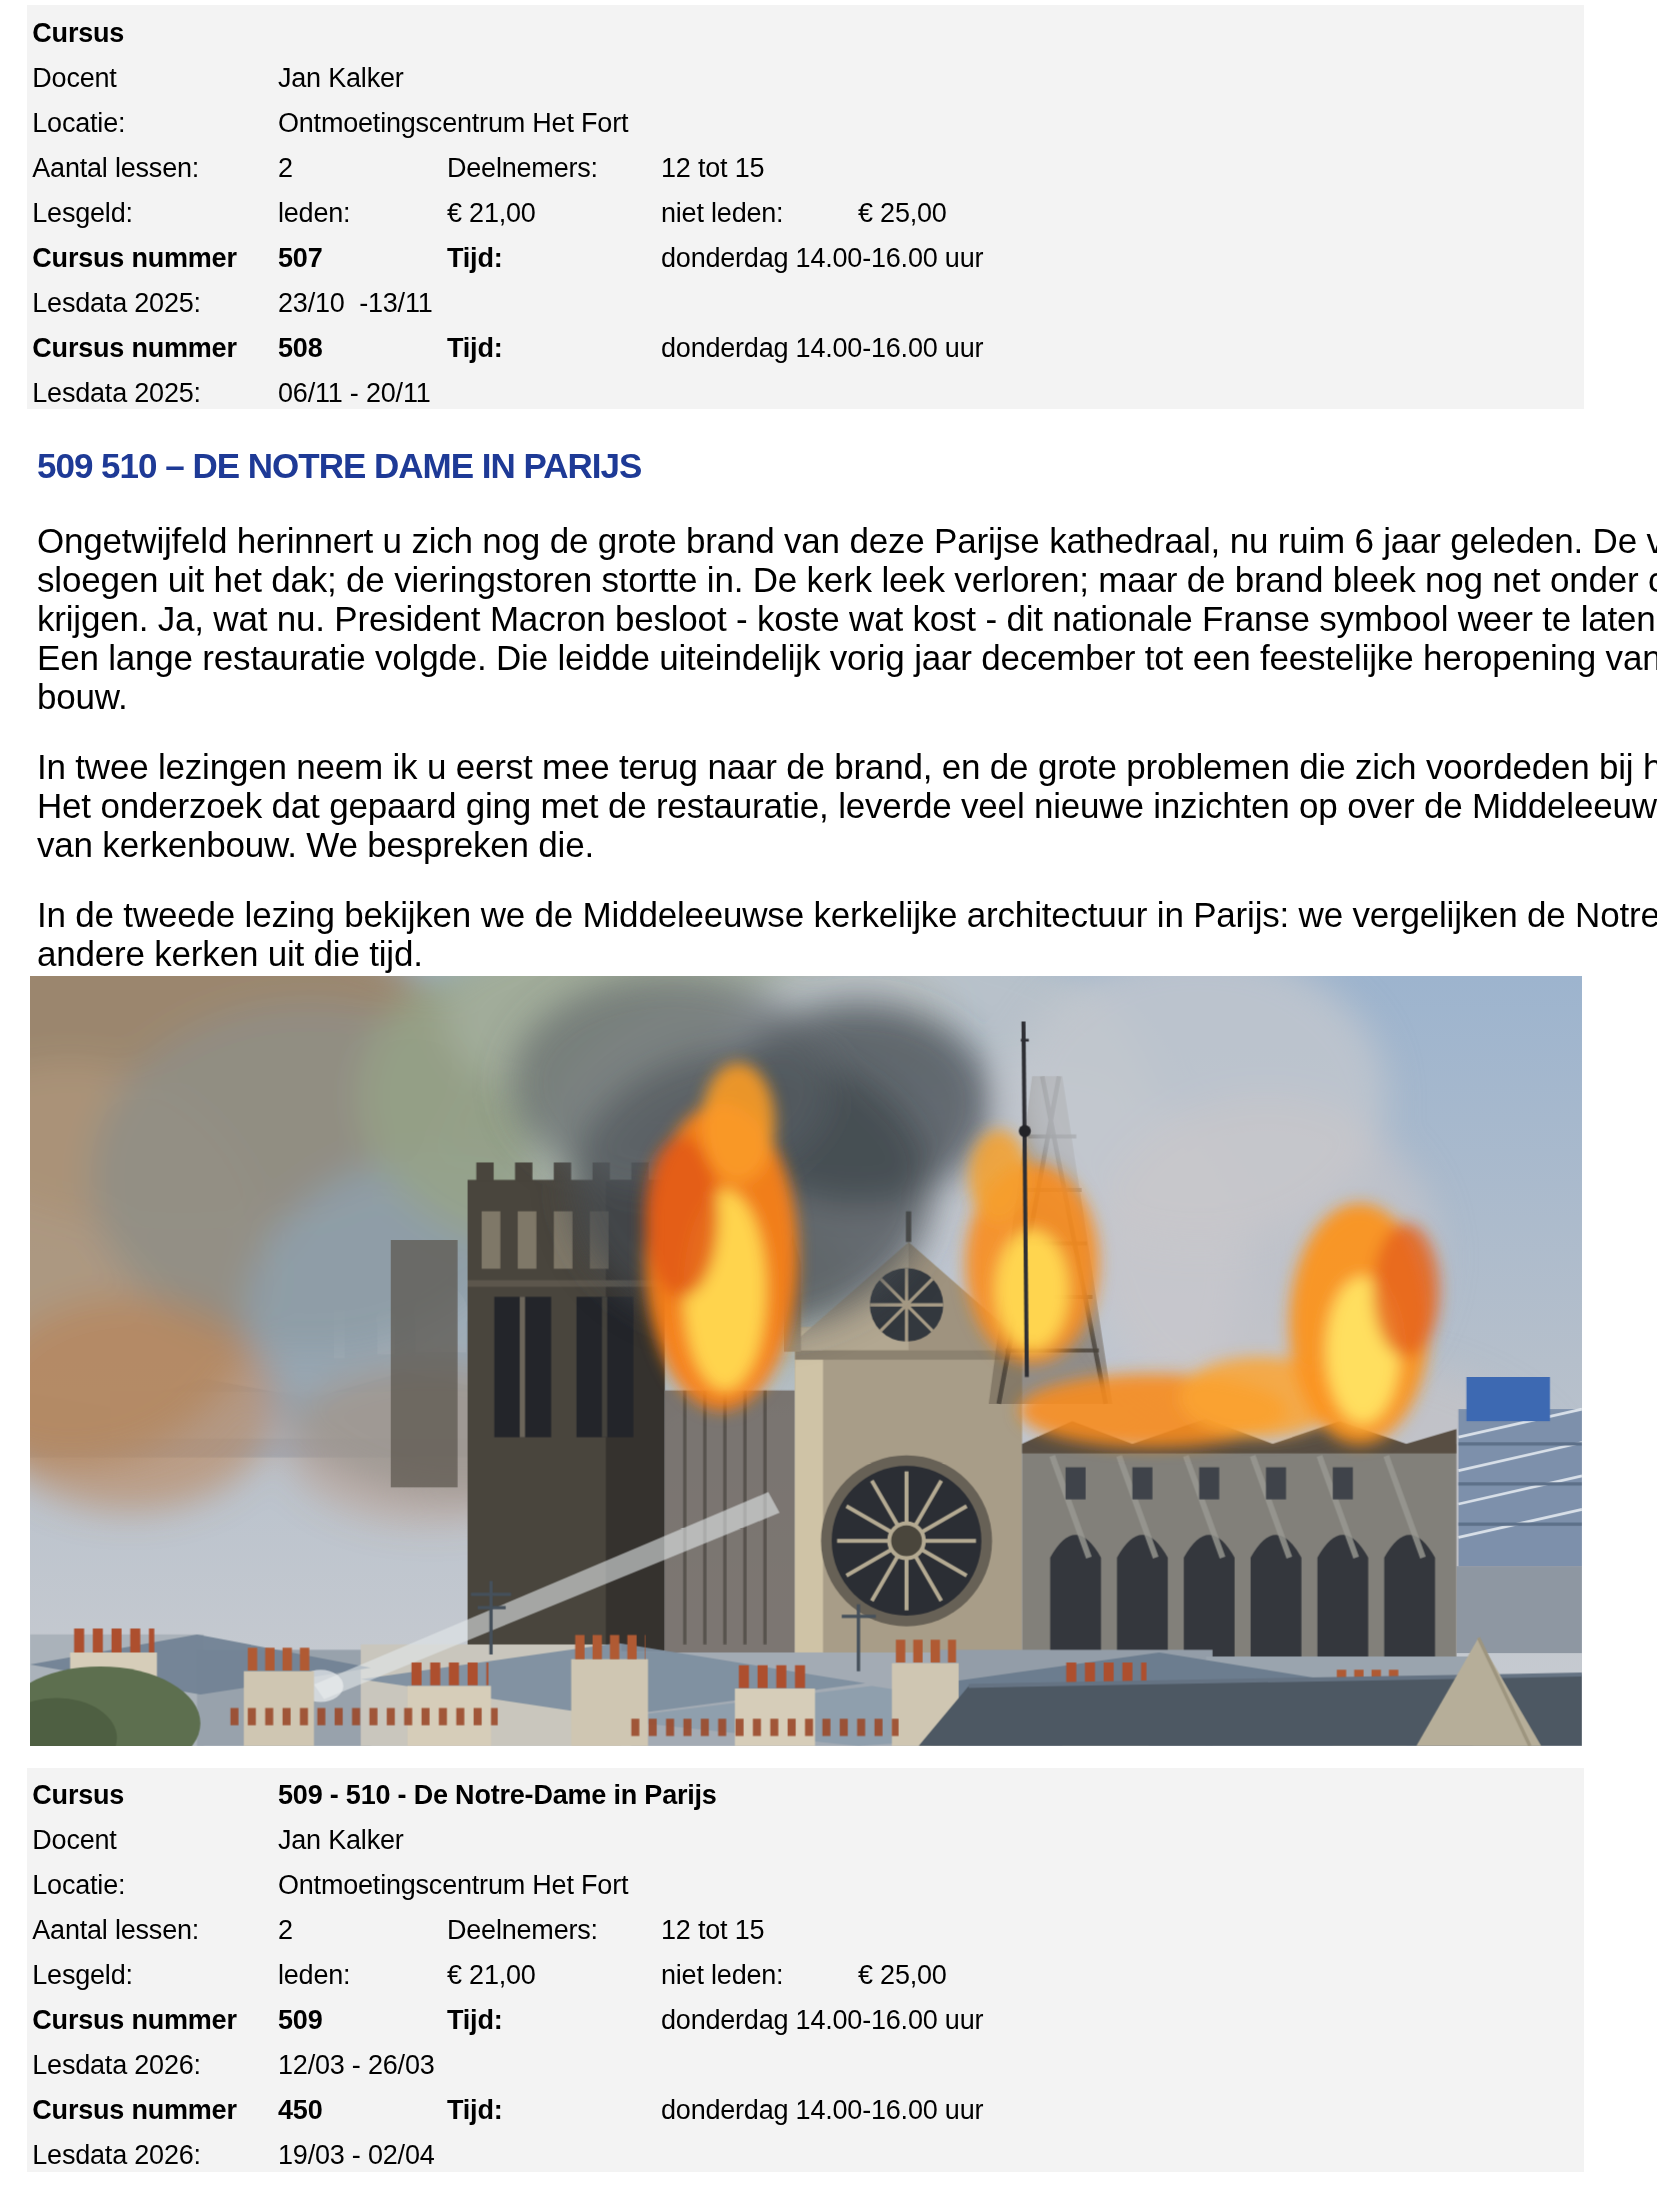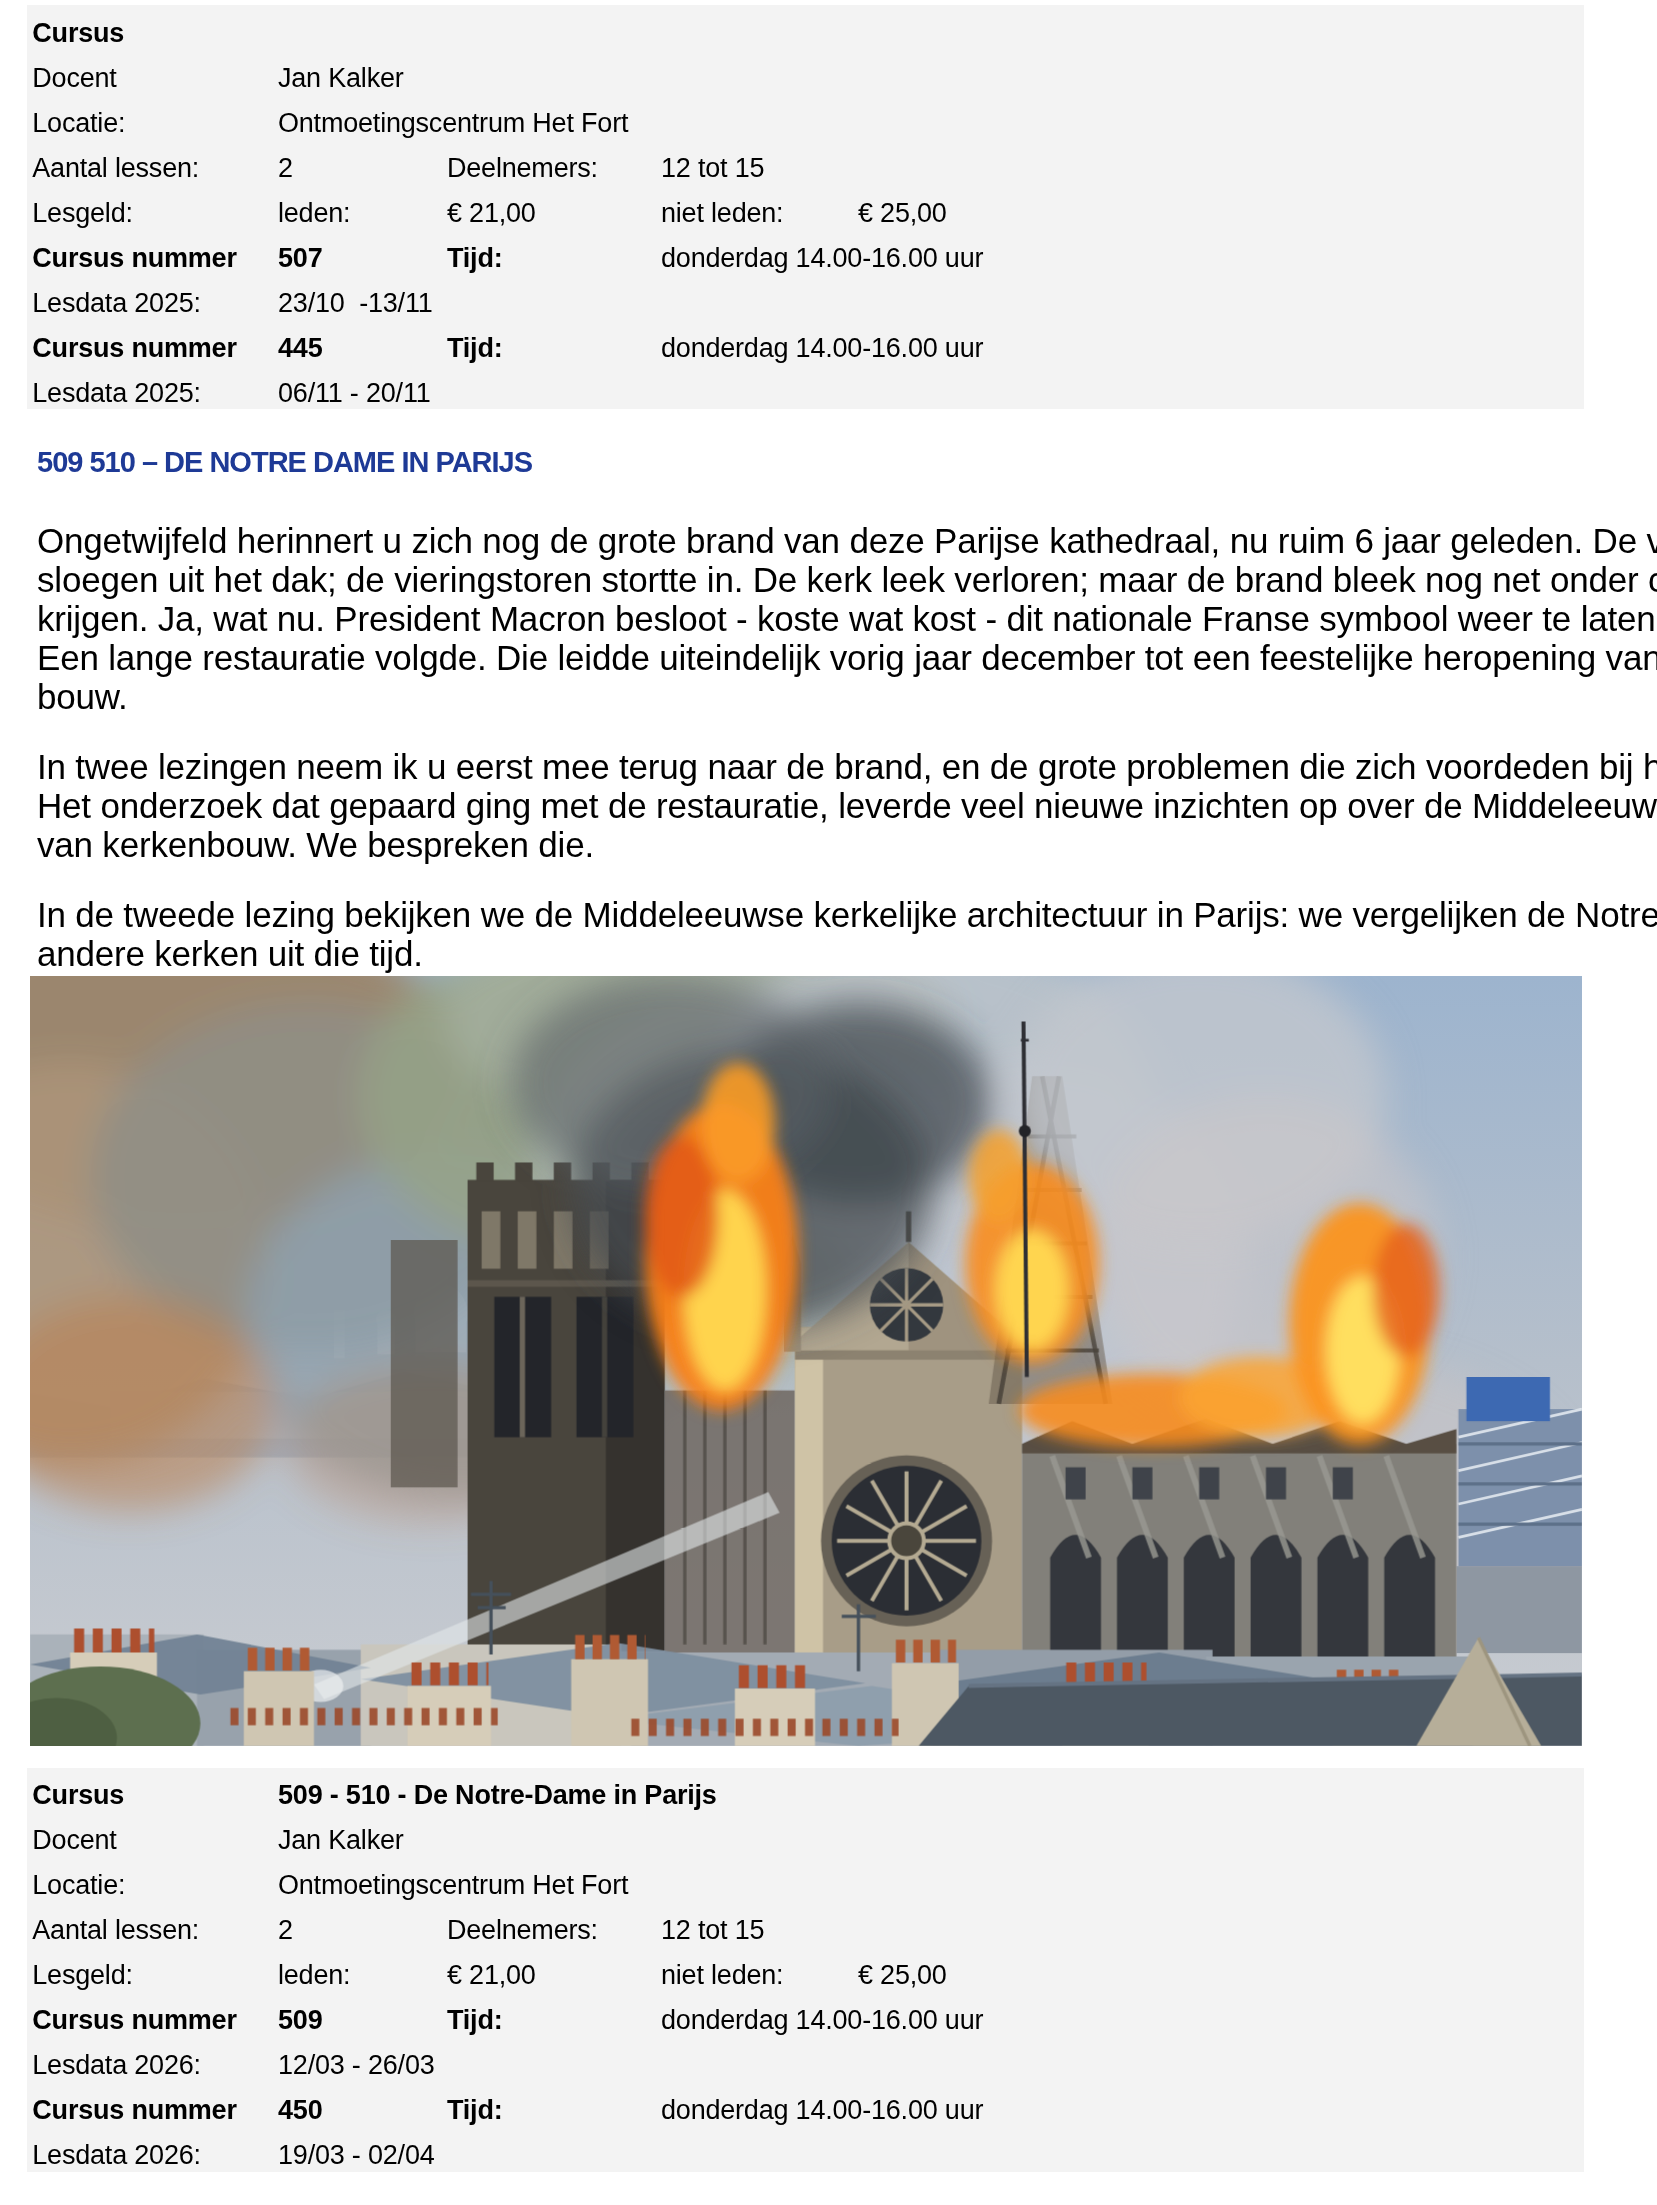--- a/index.html
+++ b/index.html
@@ -15,21 +15,21 @@
   .row{position:relative;height:45px;}
   .cell{
     position:absolute;top:0;line-height:45px;font-size:27px;
     white-space:pre;letter-spacing:-0.2px;text-align:center;
   }
   .b{font-weight:700;}
   .c0{left:5.3px;} .c1{left:251px;} .c2{left:420px;} .c3{left:634px;} .c4{left:831px;}
   #tbl-top{top:5.3px;}
   #tbl-bottom{top:1768px;}
   .heading{
-    position:absolute;left:37px;top:446px;font-size:29px;font-weight:700;
+    position:absolute;left:37px;top:446px;font-size:35px;font-weight:700;
     color:#1e3a96;letter-spacing:-1px;white-space:nowrap;
   }
   .bodytext{position:absolute;left:37px;top:521px;width:1597px;}
   .bodytext p{
     margin:0 0 31px 0;font-size:35px;line-height:39px;
     white-space:pre;letter-spacing:-0.2px;
   }
   .photo{
     position:absolute;left:30px;top:976px;width:1552px;height:770px;overflow:hidden;
   }
@@ -68,21 +68,21 @@
     <span class="cell c1 b">507</span>
     <span class="cell c2 b">Tijd:</span>
     <span class="cell c3">donderdag 14.00-16.00 uur</span>
   </div>
   <div class="row">
     <span class="cell c0">Lesdata 2025:</span>
     <span class="cell c1">23/10  -13/11</span>
   </div>
   <div class="row">
     <span class="cell c0 b">Cursus nummer</span>
-    <span class="cell c1 b">445</span>
+    <span class="cell c1 b">508</span>
     <span class="cell c2 b">Tijd:</span>
     <span class="cell c3">donderdag 14.00-16.00 uur</span>
   </div>
   <div class="row">
     <span class="cell c0">Lesdata 2025:</span>
     <span class="cell c1">06/11 - 20/11</span>
   </div>
 </div>
 
 <div class="heading">509 510 – DE NOTRE DAME IN PARIJS</div>

